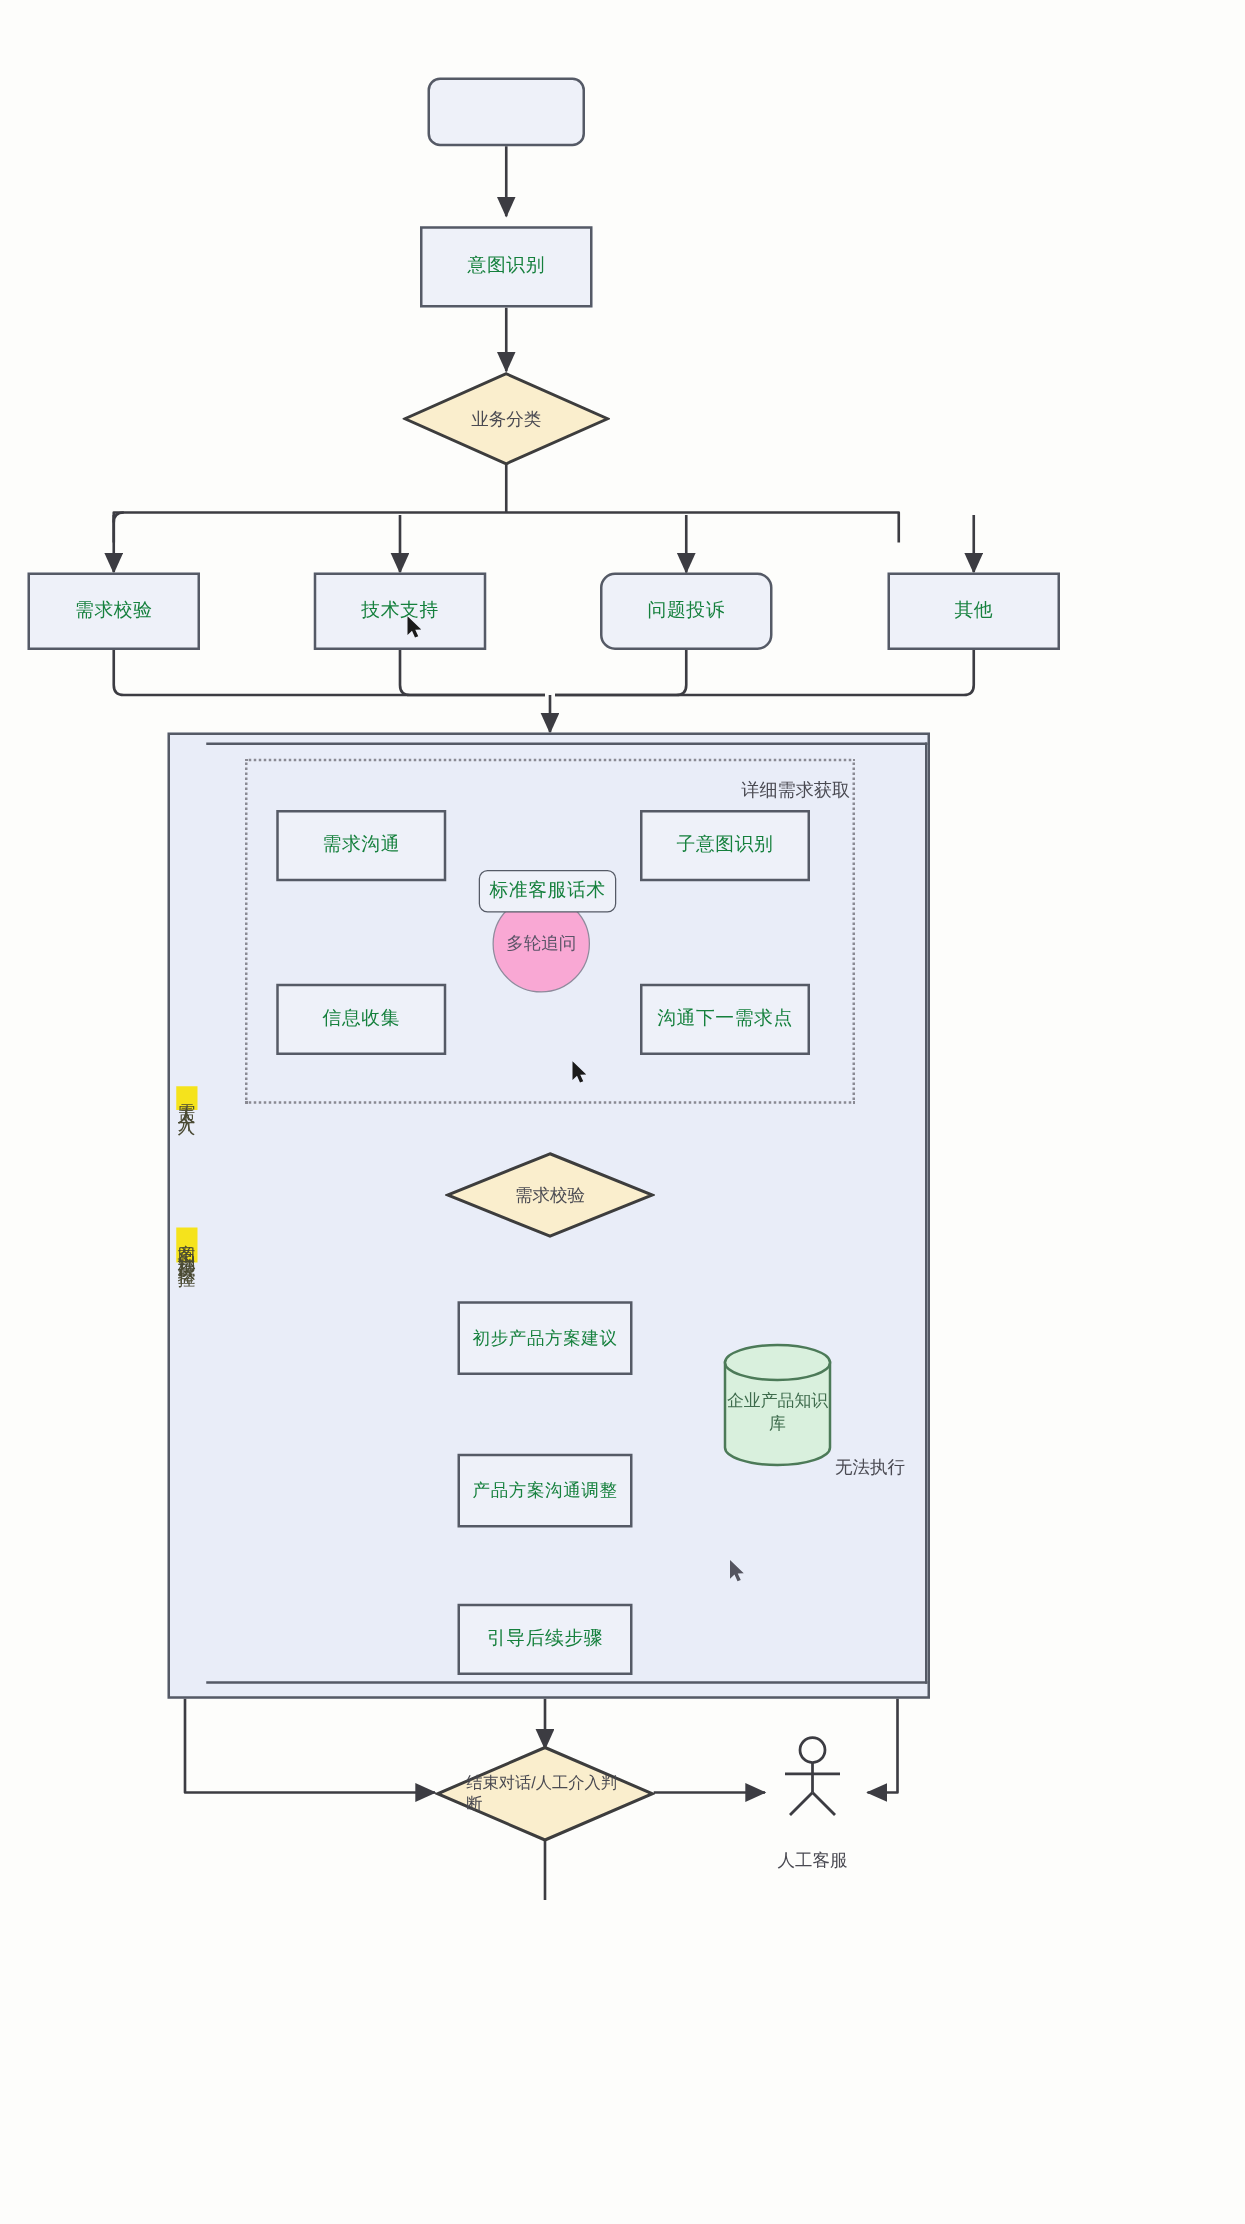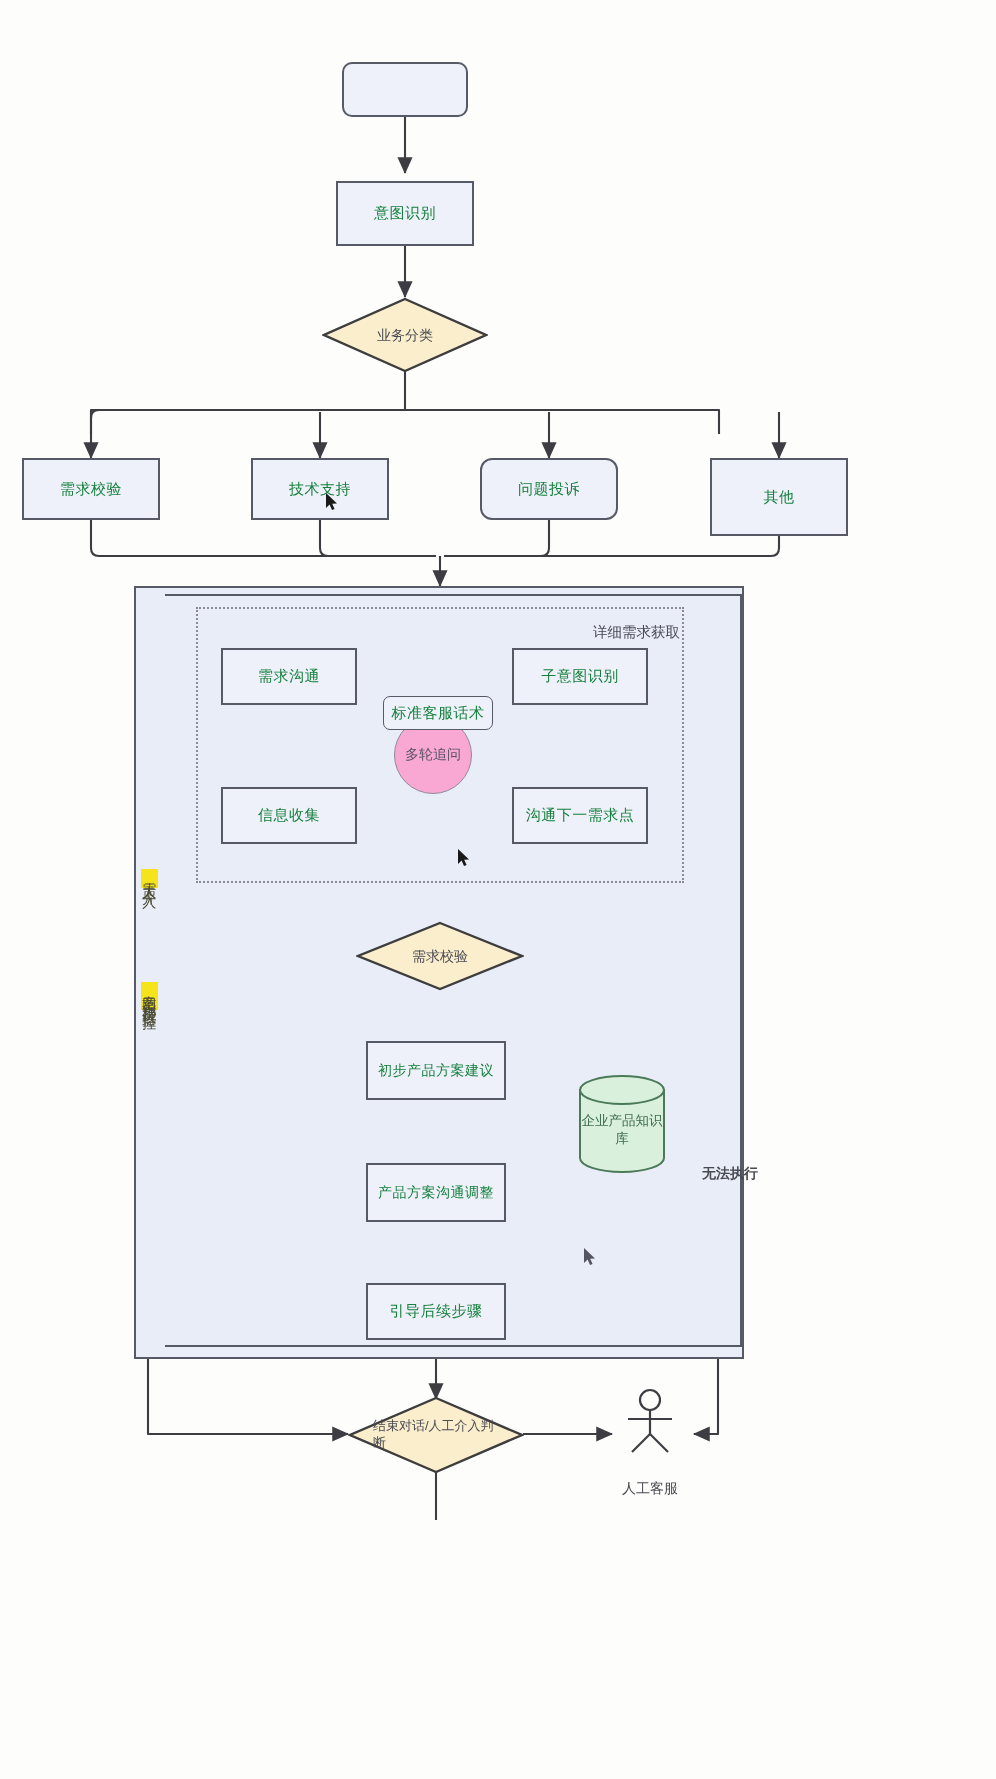--- a/index.html
+++ b/index.html
@@ -105,21 +105,21 @@
 
   <div class="node proc" style="left:22px;top:458px;width:138px;height:62px;">
     <span>需求校验</span>
   </div>
   <div class="node proc" style="left:251px;top:458px;width:138px;height:62px;">
     <span>技术支持</span>
   </div>
   <div class="node proc" style="left:480px;top:458px;width:138px;height:62px;border-radius:12px;">
     <span>问题投诉</span>
   </div>
-  <div class="node proc" style="left:710px;top:458px;width:138px;height:78px;">
+  <div class="node proc" style="left:710px;top:458px;width:138px;height:62px;">
     <span>其他</span>
   </div>
 
   <div class="group-outer" style="position:absolute;left:134px;top:586px;width:606px;height:769px;"></div>
   <div class="group-outer" style="position:absolute;left:165px;top:594px;width:575px;height:749px;border-left:none;border-top:2px solid #555a66;"></div>
 
   <div class="group-inner" style="position:absolute;left:196px;top:607px;width:484px;height:272px;"></div>
   <div class="inner-title" style="left:196px;top:623px;width:484px;text-align:right;">详细需求获取</div>
 
   <div class="node proc" style="left:221px;top:648px;width:136px;height:57px;">
@@ -166,21 +166,21 @@
   </div>
 
   <div class="cyl" style="left:578px;top:1074px;width:88px;height:100px;">
     <svg width="88" height="100" viewBox="0 0 88 100">
       <path d="M2,16 L2,84 A42,14 0 0 0 86,84 L86,16 z" fill="#d9f0dd" stroke="#4c7a58" stroke-width="2"></path>
       <ellipse cx="44" cy="16" rx="42" ry="14" fill="#d9f0dd" stroke="#4c7a58" stroke-width="2"></ellipse>
     </svg>
     <div class="cyl-label" style="left:0;top:38px;">企业产品知识库</div>
   </div>
 
-  <div class="plain" style="left:702px;top:1165px;font-weight:bold;">无法执行</div>
+  <div class="plain" style="left:668px;top:1165px;">无法执行</div>
 
   <div class="diamond" style="left:348px;top:1396px;">
     <svg width="176" height="78" viewBox="0 0 176 78">
       <polygon points="88,2 174,39 88,76 2,39" fill="#faeecd" stroke="#3d3d3d" stroke-width="2.4"></polygon>
     </svg>
   </div>
   <div class="dlabel" style="left:373px;top:1396px;width:126px;height:78px;font-size:13px;">结束对话/人工介入判断</div>
 
   <div class="cyl" style="left:614px;top:1388px;width:72px;height:66px;">
     <svg width="72" height="66" viewBox="0 0 72 66">

